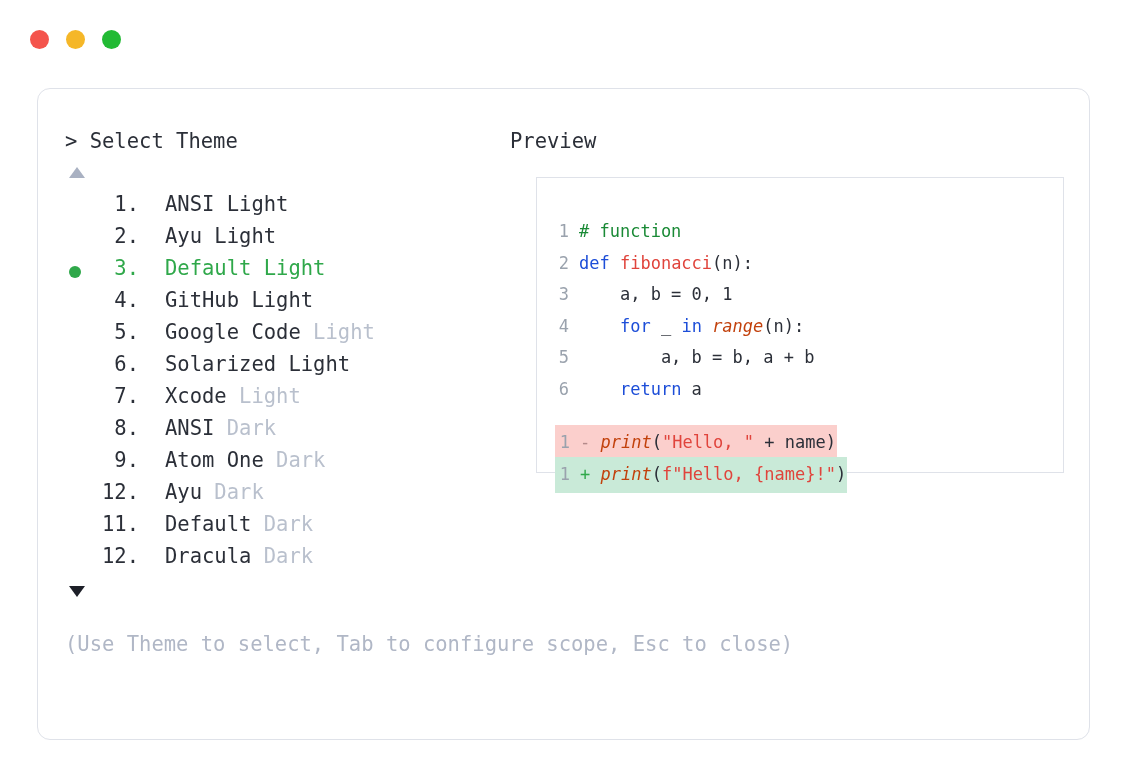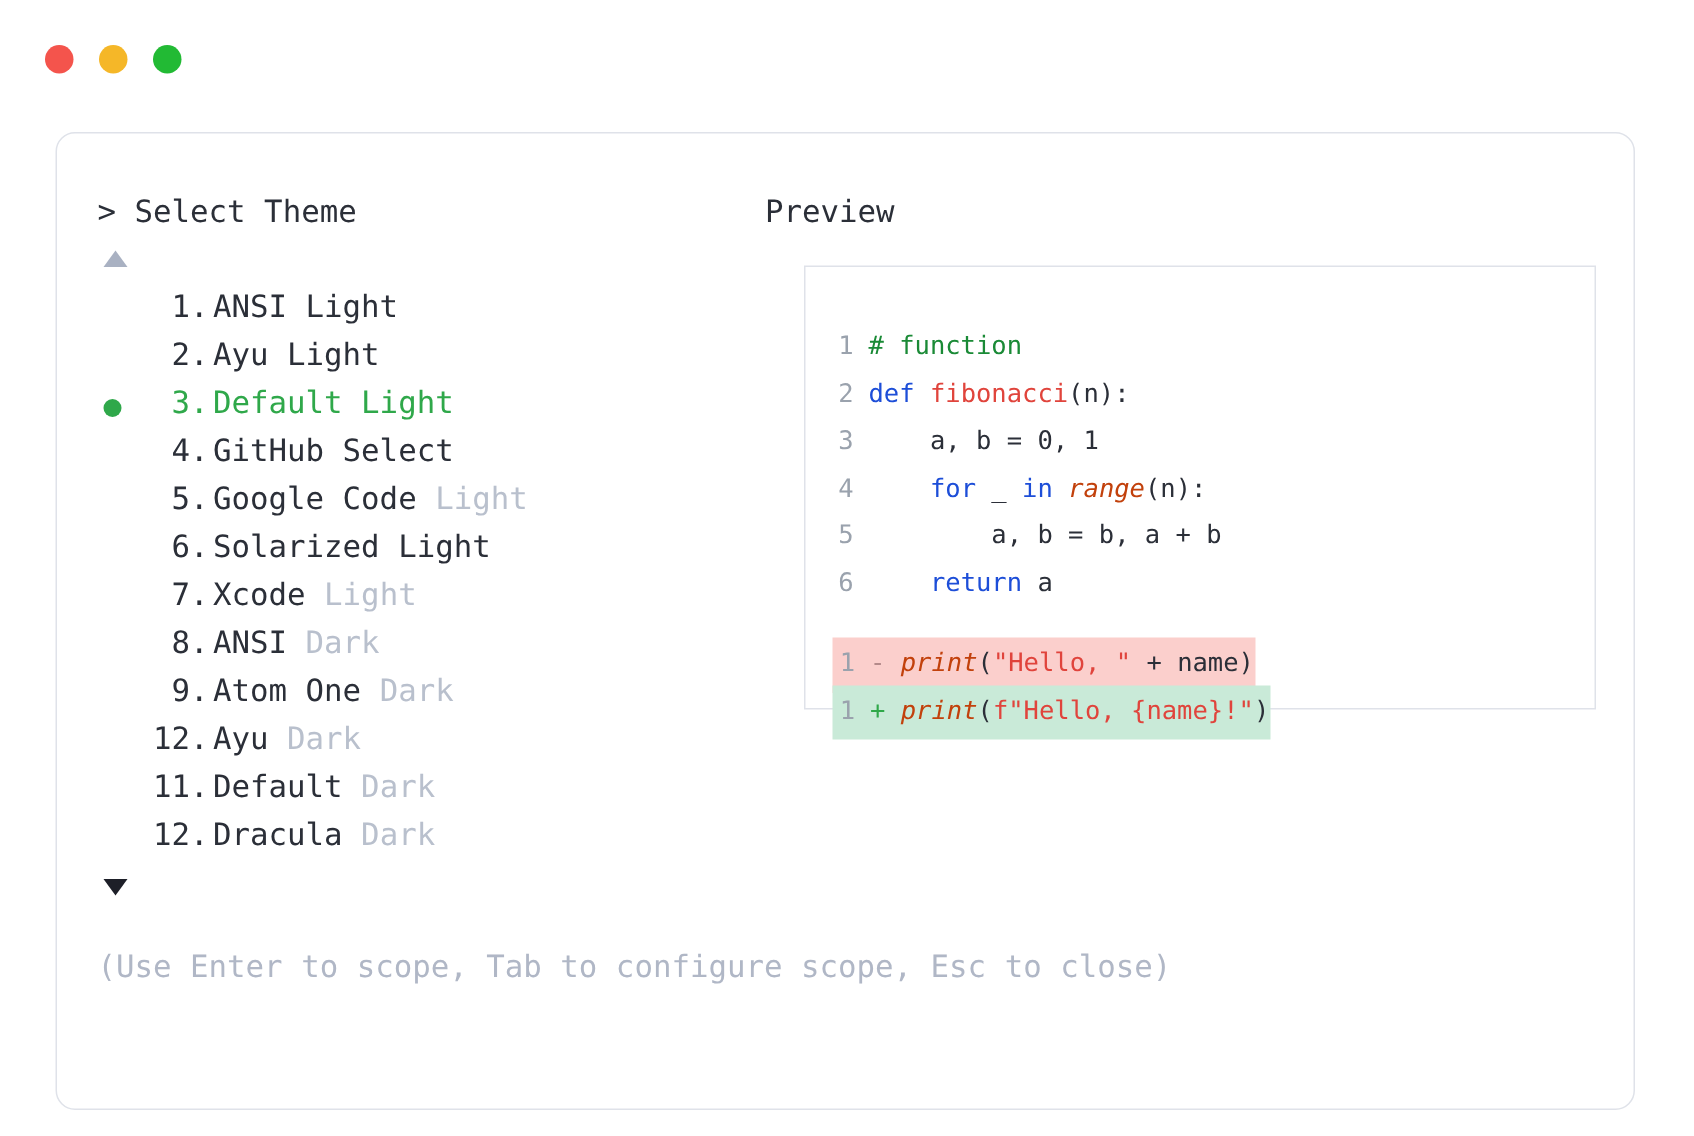--- a/index.html
+++ b/index.html
@@ -118,21 +118,21 @@
     background: #2fa84a;
     margin-left: 4px;
   }
   .idx {
     width: 46px;
     flex: 0 0 46px;
     text-align: right;
     color: #2b2f38;
   }
   .name {
-    margin-left: 3px;
+    margin-left: 26px;
     color: #2b2f38;
   }
   .suffix-muted { color: #b9c0cd; }
   .theme-row.selected .idx,
   .theme-row.selected .idx-dot,
   .theme-row.selected .name,
   .theme-row.selected .suffix-muted {
     color: #2fa84a;
   }
 
@@ -204,21 +204,21 @@
 <div class="card">
   <div class="columns">
 
     <div class="left-col">
       <div class="section-title">&gt; Select Theme</div>
       <div class="arrow-up"></div>
       <div class="theme-list" id="theme-list">
           <div class="theme-row"><span class="bullet-cell"></span><span class="idx">1.</span><span class="name">ANSI Light</span></div>
           <div class="theme-row"><span class="bullet-cell"></span><span class="idx">2.</span><span class="name">Ayu Light</span></div>
           <div class="theme-row selected"><span class="bullet-cell"><span class="bullet"></span></span><span class="idx">3.</span><span class="name">Default Light</span></div>
-          <div class="theme-row"><span class="bullet-cell"></span><span class="idx">4.</span><span class="name">GitHub Select</span></div>
+          <div class="theme-row"><span class="bullet-cell"></span><span class="idx">4.</span><span class="name">GitHub Light</span></div>
           <div class="theme-row"><span class="bullet-cell"></span><span class="idx">5.</span><span class="name">Google Code</span><span class="suffix-muted"> Light</span></div>
           <div class="theme-row"><span class="bullet-cell"></span><span class="idx">6.</span><span class="name">Solarized Light</span></div>
           <div class="theme-row"><span class="bullet-cell"></span><span class="idx">7.</span><span class="name">Xcode</span><span class="suffix-muted"> Light</span></div>
           <div class="theme-row"><span class="bullet-cell"></span><span class="idx">8.</span><span class="name">ANSI</span><span class="suffix-muted"> Dark</span></div>
           <div class="theme-row"><span class="bullet-cell"></span><span class="idx">9.</span><span class="name">Atom One</span><span class="suffix-muted"> Dark</span></div>
           <div class="theme-row"><span class="bullet-cell"></span><span class="idx">12.</span><span class="name">Ayu</span><span class="suffix-muted"> Dark</span></div>
           <div class="theme-row"><span class="bullet-cell"></span><span class="idx">11.</span><span class="name">Default</span><span class="suffix-muted"> Dark</span></div>
           <div class="theme-row"><span class="bullet-cell"></span><span class="idx">12.</span><span class="name">Dracula</span><span class="suffix-muted"> Dark</span></div>
         </div>
       <div class="arrow-down"></div>
@@ -227,14 +227,14 @@
     <div class="right-col">
       <div class="section-title">Preview</div>
     </div>
 
   </div>
 
   <div class="preview-box">
     <div class="code" id="code-block"><span class="code-line"><span class="ln">1</span><span class="gap"></span><span class="tok-comment"># function</span></span><span class="code-line"><span class="ln">2</span><span class="gap"></span><span class="tok-kw">def </span><span class="tok-fn">fibonacci</span><span class="tok-plain">(n):</span></span><span class="code-line"><span class="ln">3</span><span class="gap"></span><span class="tok-plain">    a, b = 0, 1</span></span><span class="code-line"><span class="ln">4</span><span class="gap"></span><span class="tok-plain">    </span><span class="tok-kw">for</span><span class="tok-plain"> _ </span><span class="tok-kw">in</span><span class="tok-plain"> </span><span class="tok-builtin">range</span><span class="tok-plain">(n):</span></span><span class="code-line"><span class="ln">5</span><span class="gap"></span><span class="tok-plain">        a, b = b, a + b</span></span><span class="code-line"><span class="ln">6</span><span class="gap"></span><span class="tok-plain">    </span><span class="tok-kw">return</span><span class="tok-plain"> a</span></span><span class="blank-line"></span><span class="diff-line diff-del"><span class="diff-body"><span class="ln">1</span><span class="gap"></span><span class="sign-del">- </span><span class="tok-builtin">print</span><span class="tok-plain">(</span><span class="tok-str">"Hello, "</span><span class="tok-plain"> + name)</span></span></span><span class="diff-line diff-add"><span class="diff-body"><span class="ln">1</span><span class="gap"></span><span class="sign-add">+ </span><span class="tok-builtin">print</span><span class="tok-plain">(</span><span class="tok-str">f"Hello, {name}!"</span><span class="tok-plain">)</span></span></span></div>
   </div>
 
-  <div class="hint">(Use Enter to scope, Tab to configure scope, Esc to close)</div>
+  <div class="hint">(Use Theme to select, Tab to configure scope, Esc to close)</div>
 </div>
 
 </body></html>

